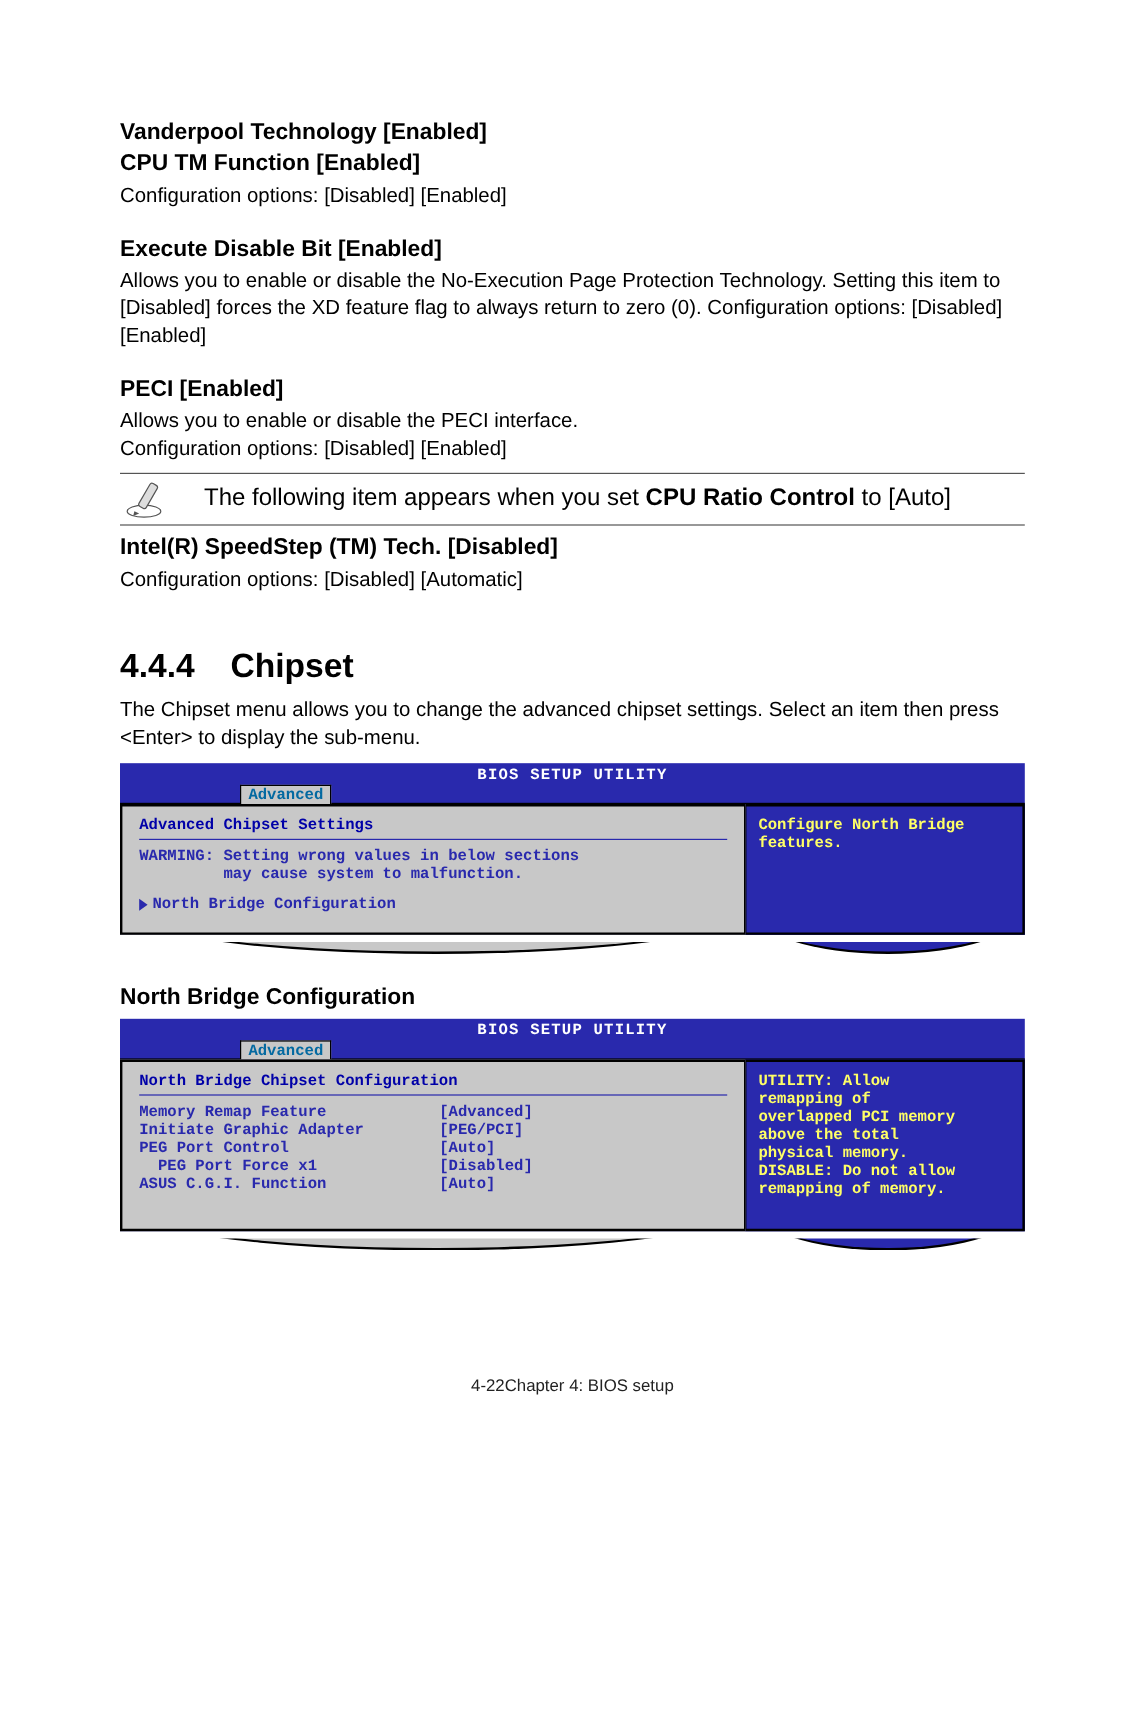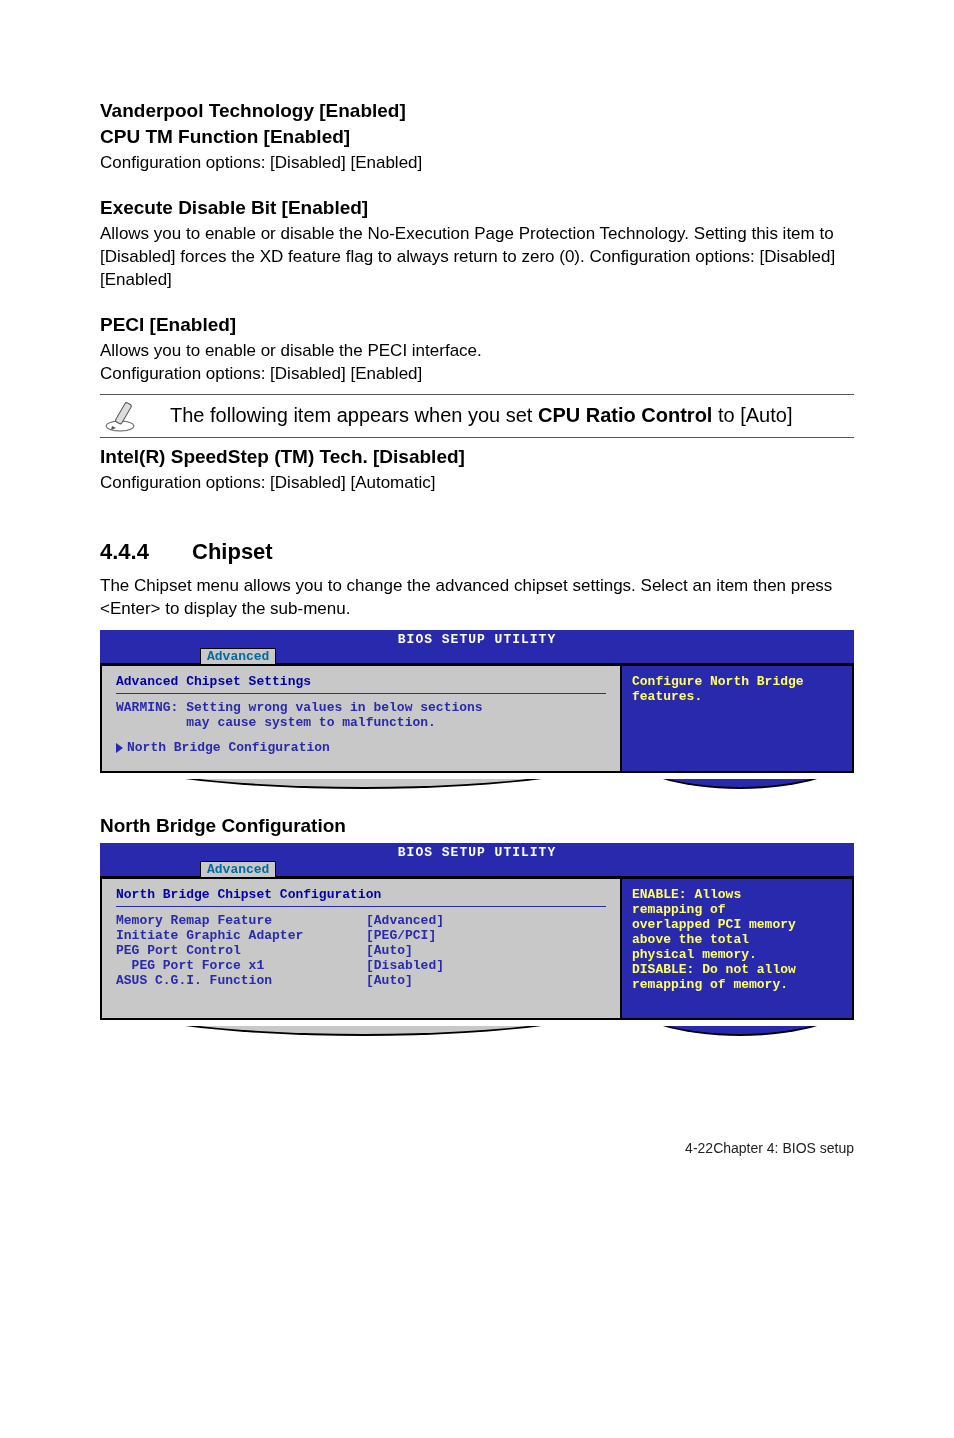--- a/index.html
+++ b/index.html
@@ -37,21 +37,21 @@
     display: flex;
     align-items: center;
     justify-content: center;
   }
   .note-text {
     font-size: 20px;
     padding-left: 24px;
   }
   .note-text b { font-weight: bold; }
   h2.heading-444 {
-    font-size: 22px;
+    font-size: 28px;
     font-weight: bold;
     margin: 44px 0 10px 0;
   }
   h2.heading-444 .num { display:inline-block; width: 92px; }
   h3.sub-heading {
     font-size: 19px;
     font-weight: bold;
     margin: 22px 0 6px 0;
   }
 
@@ -166,21 +166,21 @@
     background: #2929ad;
     border: 2px solid #000;
     border-top: none;
     border-left: none;
     border-radius: 0 0 50% 50% / 0 0 100% 100%;
     width: 30%;
   }
 
   .footer {
     display: flex;
-    justify-content: flex-end;
+    justify-content: center;
     font-size: 14px;
     padding: 70px 100px 20px 100px;
     color: #222;
   }
 </style>
 </head>
 <body>
 
 <div class="page">
 
@@ -262,21 +262,21 @@
             <span class="k" style="white-space:pre">  PEG Port Force x1</span>
             <span class="v">[Disabled]</span>
           </div>
         <div class="kv-row">
             <span class="k" style="white-space:pre">ASUS C.G.I. Function</span>
             <span class="v">[Auto]</span>
           </div>
         <div style="height:14px"></div>
       </div>
       <div class="bios-right">
-        <div>ENABLE: Allows</div>
+        <div>UTILITY: Allow</div>
         <div>remapping of</div>
         <div>overlapped PCI memory</div>
         <div>above the total</div>
         <div>physical memory.</div>
         <div></div>
         <div>DISABLE: Do not allow</div>
         <div>remapping of memory.</div>
       </div>
     </div>
   </div>

